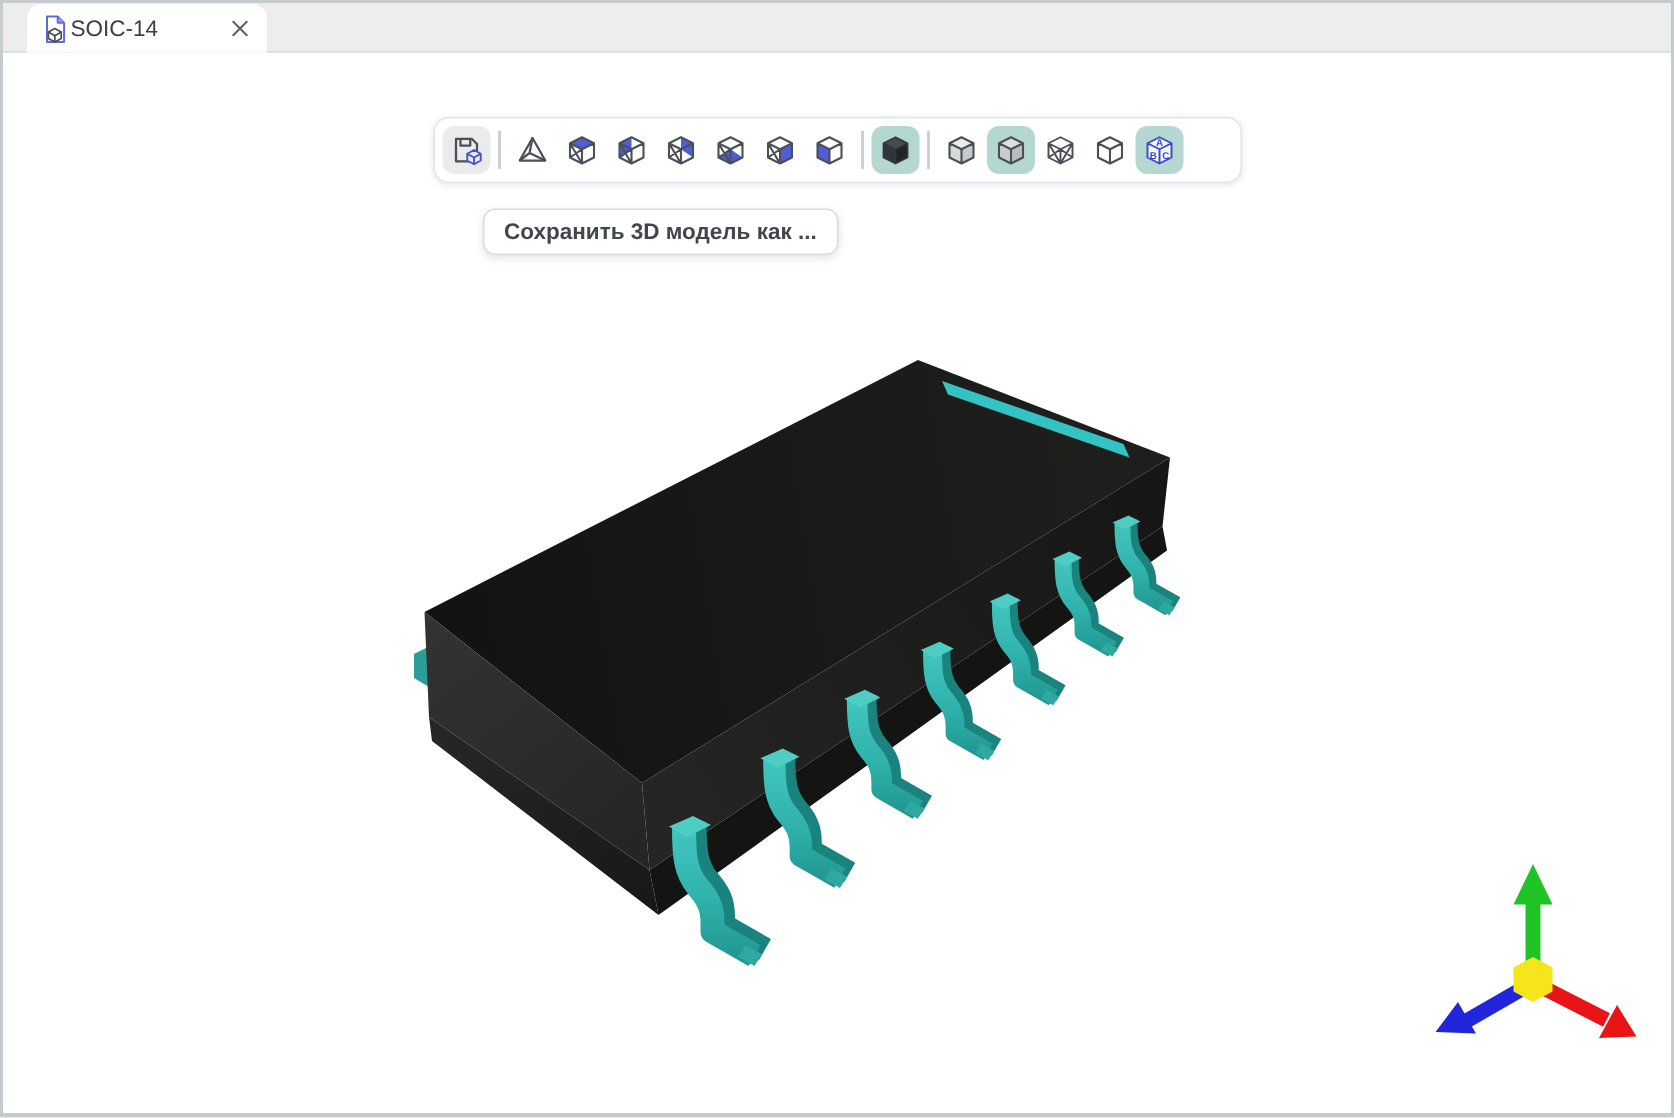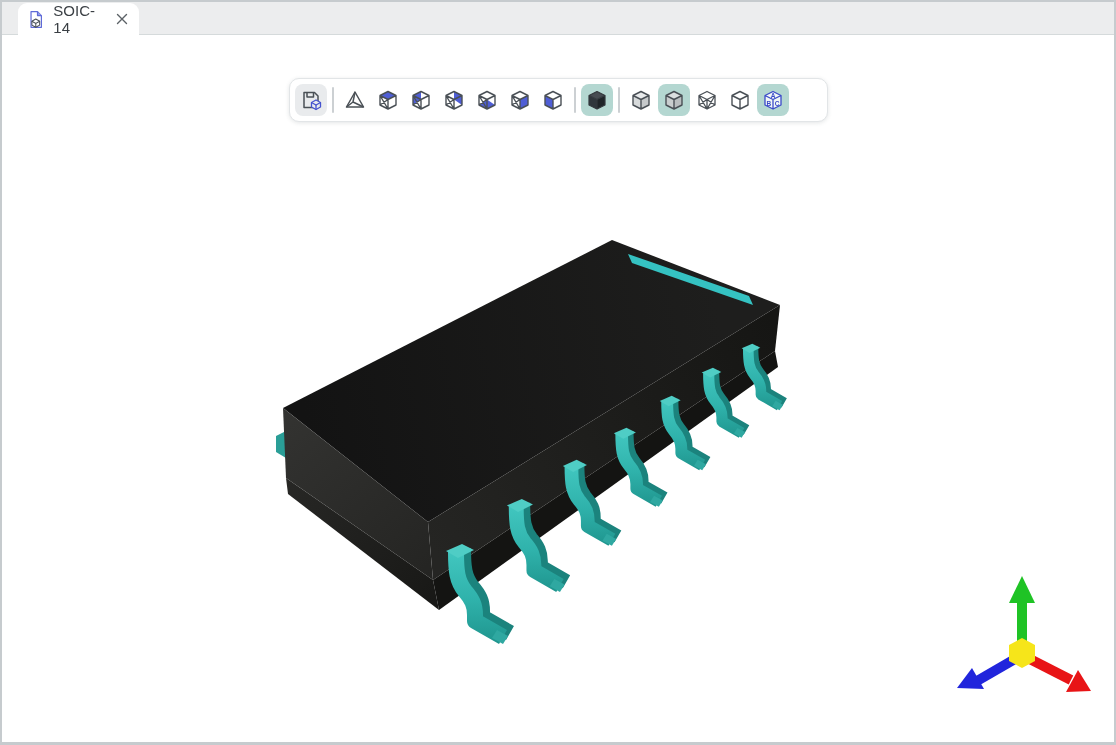--- a/index.html
+++ b/index.html
@@ -4,22 +4,22 @@
 <style>
   html,body{margin:0;padding:0;background:#e8e8e8;}
   .window{
     position:relative;width:1116px;height:745px;background:#fff;
     font-family:"Liberation Sans",sans-serif;overflow:hidden;
   }
   .win-border{position:absolute;inset:0;border:2px solid #c6cbce;border-bottom-width:3px;z-index:20;pointer-events:none;}
   
   .tabbar{position:absolute;top:0;left:0;right:0;height:35px;background:#ecedee;border-bottom:1px solid #d5dadb;box-sizing:border-box;z-index:6;}
   .tab{
-    position:absolute;left:18px;top:3px;height:32px;width:121px;background:#fff;
-    border-radius:9px 9px 0 0;display:flex;align-items:center;padding:0 10px;gap:8px;box-sizing:border-box;
+    position:absolute;left:18px;top:3px;height:32px;width:160px;background:#fff;
+    border-radius:9px 9px 0 0;display:flex;align-items:center;padding:0 10px;box-sizing:border-box;
   }
   .tab-label{font-size:15px;color:#3a3f44;flex:1 1 auto;}
   .tab-close{display:flex;align-items:center;justify-content:center;width:16px;height:16px;cursor:pointer;}
   
   .scene{position:absolute;inset:0;z-index:1;}
   
   .toolbar{
     position:absolute;left:289px;top:78px;width:539px;height:44px;box-sizing:border-box;
     background:#fff;border:1px solid #e2e5e7;border-radius:10px;
     box-shadow:0 1px 4px rgba(60,70,80,.14);
@@ -242,15 +242,16 @@
         <polygon points="3,6.5 11,10.5 11,20 3,16" fill="#f2f7f6"></polygon>
         <polygon points="11,10.5 19,6.5 19,16 11,20" fill="#f2f7f6"></polygon>
         <path d="M11,2.5 L19,6.5 L11,10.5 L3,6.5 Z M3,6.5 L3,16 L11,20 L11,10.5 M19,6.5 L19,16 L11,20" fill="none" stroke="#3b4ac9" stroke-width="1.3" stroke-linejoin="round"></path>
         <text x="11" y="8.6" font-size="6.5" font-weight="bold" fill="#3b4ac9" text-anchor="middle">A</text>
         <text x="6.8" y="16.8" font-size="6.5" font-weight="bold" fill="#3b4ac9" text-anchor="middle">B</text>
         <text x="15.2" y="17.2" font-size="6.5" font-weight="bold" fill="#3b4ac9" text-anchor="middle">C</text>
       </svg>
     </button>
   </div>
 
+  <div class="tooltip">Сохранить 3D модель как ...</div>
 
   <div class="win-border"></div>
 </div>
 
 </body></html>

